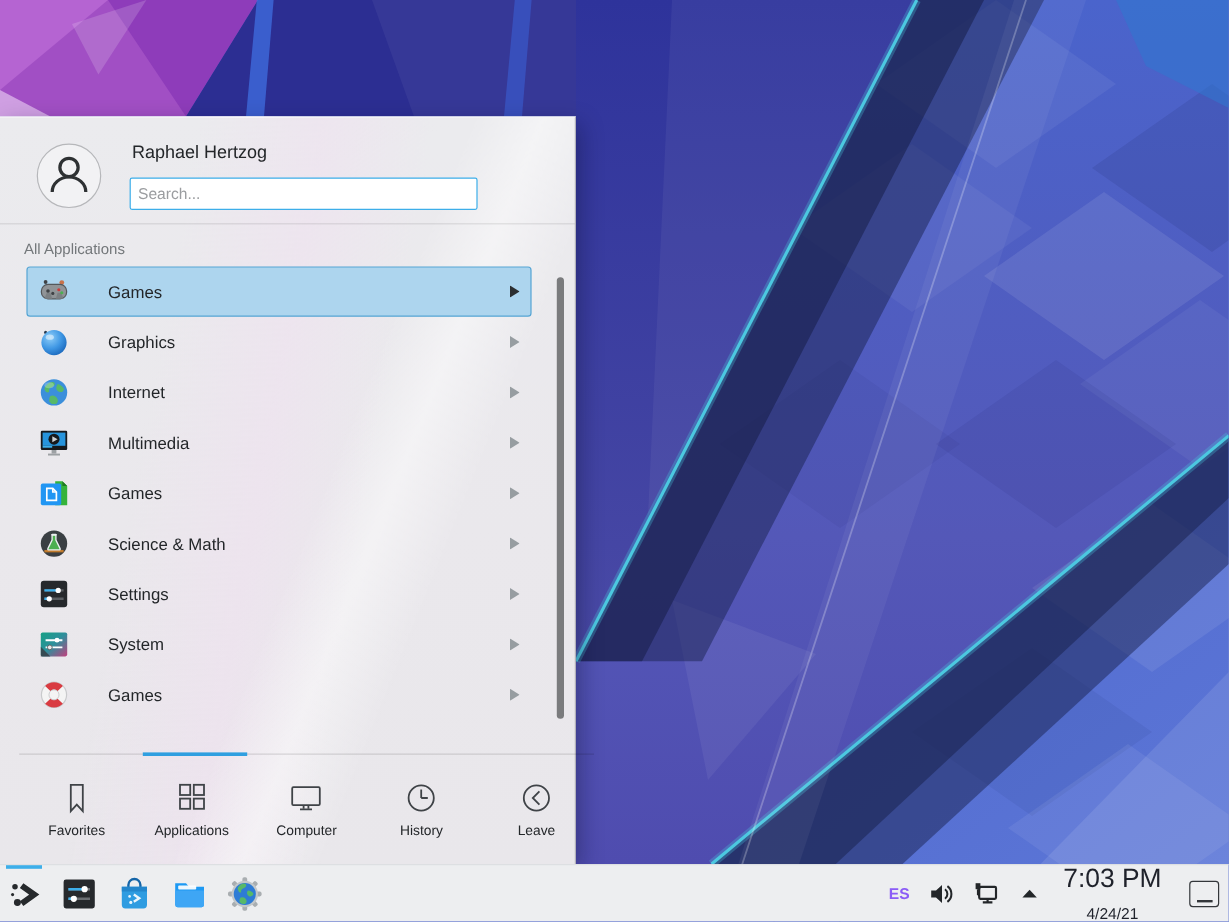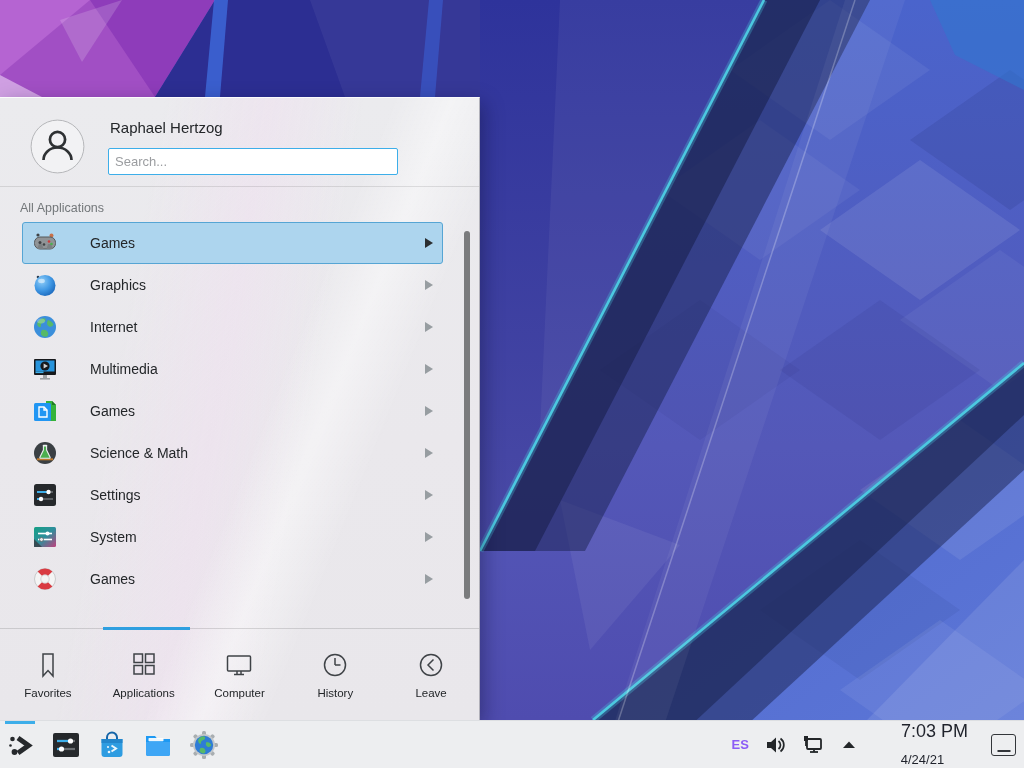--- a/index.html
+++ b/index.html
@@ -40,21 +40,21 @@
   .category-row.selected { background:#add5ee; border-color:#56a5d4; }
   .cat-icon { width:26px; height:26px; margin-left:9px; flex:0 0 26px; }
   .cat-label { margin-left:32px; font-size:14px; color:#232629; }
   .cat-arrow { margin-left:auto; margin-right:9px; width:8px; height:10px; }
   .cat-arrow polygon { fill:#979da1; }
   .category-row.selected .cat-arrow polygon { fill:#2b2e30; }
 
   .scrollbar-handle { position:absolute; left:464px; top:133px; width:6px; height:368px; border-radius:3px; background:#7a7b7d; }
 
   .tabbar {
-    position:absolute; left:0; bottom:0; width:100%; height:92px;
+    position:absolute; left:16px; bottom:0; width:100%; height:92px;
     border-top:1px solid rgba(0,0,0,.13); display:flex;
   }
   .tab-indicator { position:absolute; left:103px; top:-2px; width:87px; height:3px; background:#2f9fe0; }
   .tab { flex:1 1 0; display:flex; flex-direction:column; align-items:center; justify-content:center; gap:7px; cursor:pointer; }
   .tab-icon { width:30px; height:30px; }
   .tab-icon .st { fill:none; stroke:#3f4347; stroke-width:1.5; }
   .tab-label { font-size:11.5px; color:#232629; }
 
   
   .taskbar {
@@ -62,21 +62,21 @@
     background:#edeef0; border-top:1px solid #dddfe2;
     display:flex; align-items:center;
   }
   .launcher-btn { position:relative; width:40px; height:48px; display:flex; align-items:center; justify-content:center; cursor:pointer; }
   .launcher-active-line { position:absolute; left:5px; top:0; width:30px; height:3px; background:#3daee9; }
   .task-icon { width:40px; height:48px; display:flex; align-items:center; justify-content:center; cursor:pointer; margin-left:6px; }
   .tray { margin-left:auto; display:flex; align-items:center; gap:15px; padding-right:8px; }
   .kbd-layout { font-size:13px; font-weight:bold; color:#8b5cf6; cursor:pointer; }
   .tray-svg { display:block; cursor:pointer; }
   .clock { display:flex; flex-direction:column; align-items:center; line-height:1.05; cursor:pointer; padding:0 4px; }
-  .clock-time { font-size:18px; color:#1f222b;margin-left:24px; }
+  .clock-time { font-size:22px; color:#1f222b; }
   .clock-date { font-size:13px; color:#1f222b;margin-top:12px; }
   .show-desktop { width:25px; height:22px; border:1.6px solid #33363a; border-radius:3px; position:relative; cursor:pointer; background:transparent; margin-left:4px; }
   .show-desktop span { position:absolute; left:50%; transform:translateX(-50%); bottom:3px; width:13px; height:1.6px; background:#33363a; }
 </style>
 </head>
 <body>
 
 <div class="desktop">
 
   <svg class="wallpaper" viewBox="0 0 1024 768" preserveAspectRatio="none">

